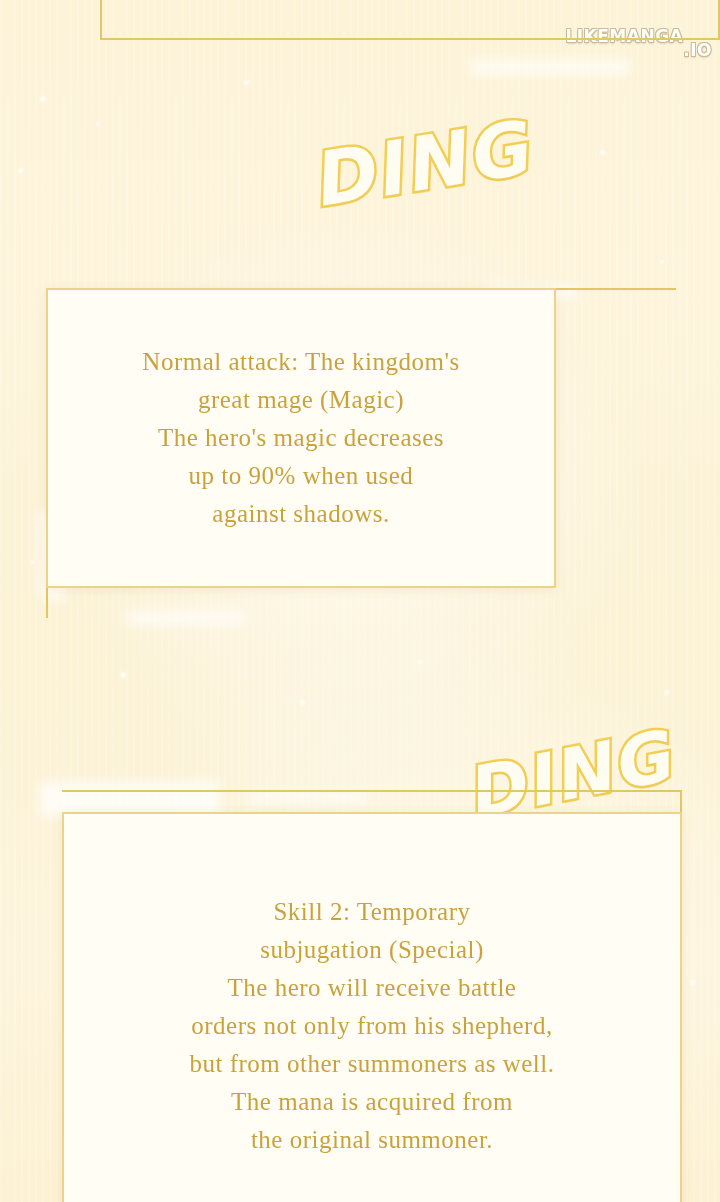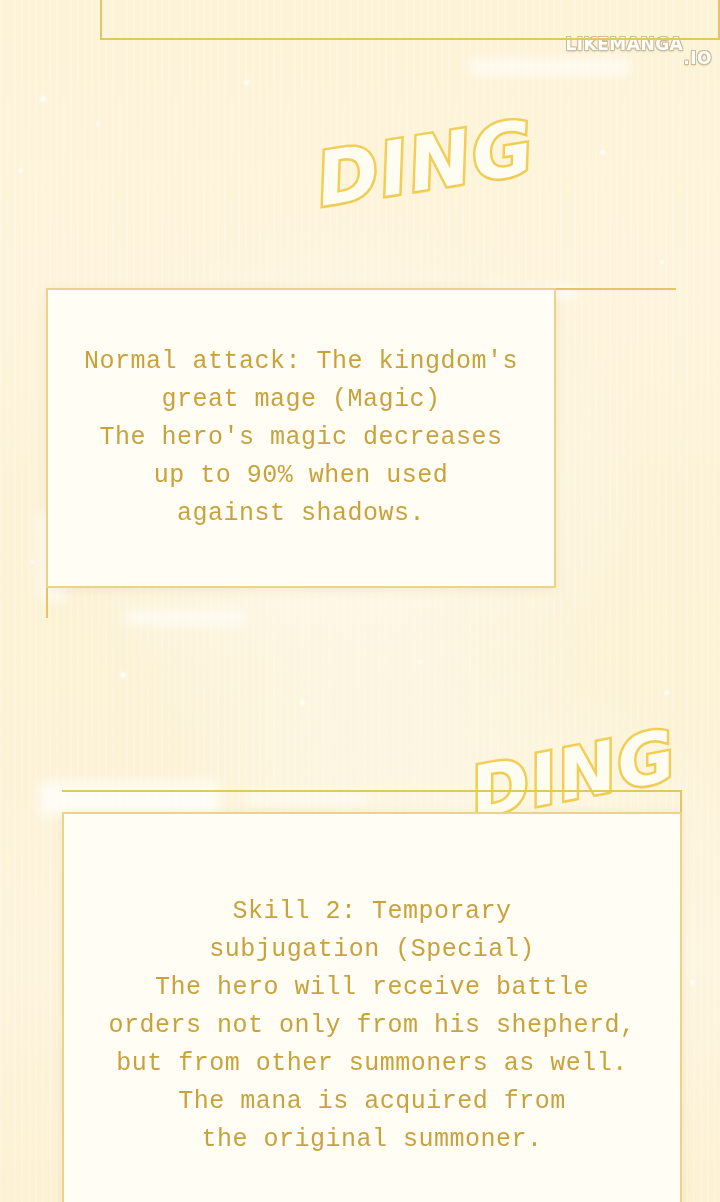--- a/index.html
+++ b/index.html
@@ -49,21 +49,21 @@
   .smudge {
     position: absolute;
     background: rgba(255,255,255,0.75);
     filter: blur(6px);
     border-radius: 4px;
   }
 
   
   .watermark {
     position: absolute;
-    top: 20px;
+    top: 12px;
     right: 8px;
     display: flex;
     align-items: center;
     font-family: "DejaVu Sans", sans-serif;
     font-weight: bold;
     font-size: 17px;
     letter-spacing: 0.5px;
     color: #ffffff;
     text-shadow:
       -1px -1px 0 #cbb994, 1px -1px 0 #cbb994,
@@ -88,21 +88,21 @@
     box-sizing: border-box;
     display: flex;
     align-items: center;
     justify-content: center;
     box-shadow: 0 2px 10px rgba(205,180,120,0.20);
   }
   .textbox p {
     margin: 0;
     text-align: center;
     color: #c9a23c;
-    font-family: Liberation Mono, monospace;
+    font-family: Liberation Serif, serif;
     font-size: 25px;
     line-height: 1.52;
     letter-spacing: 0.5px;
     white-space: pre-line;
     text-shadow: 0 1px 0 rgba(255,255,255,0.8);
   }
 
   
   #top-panel-frame {
     left: 100px;

